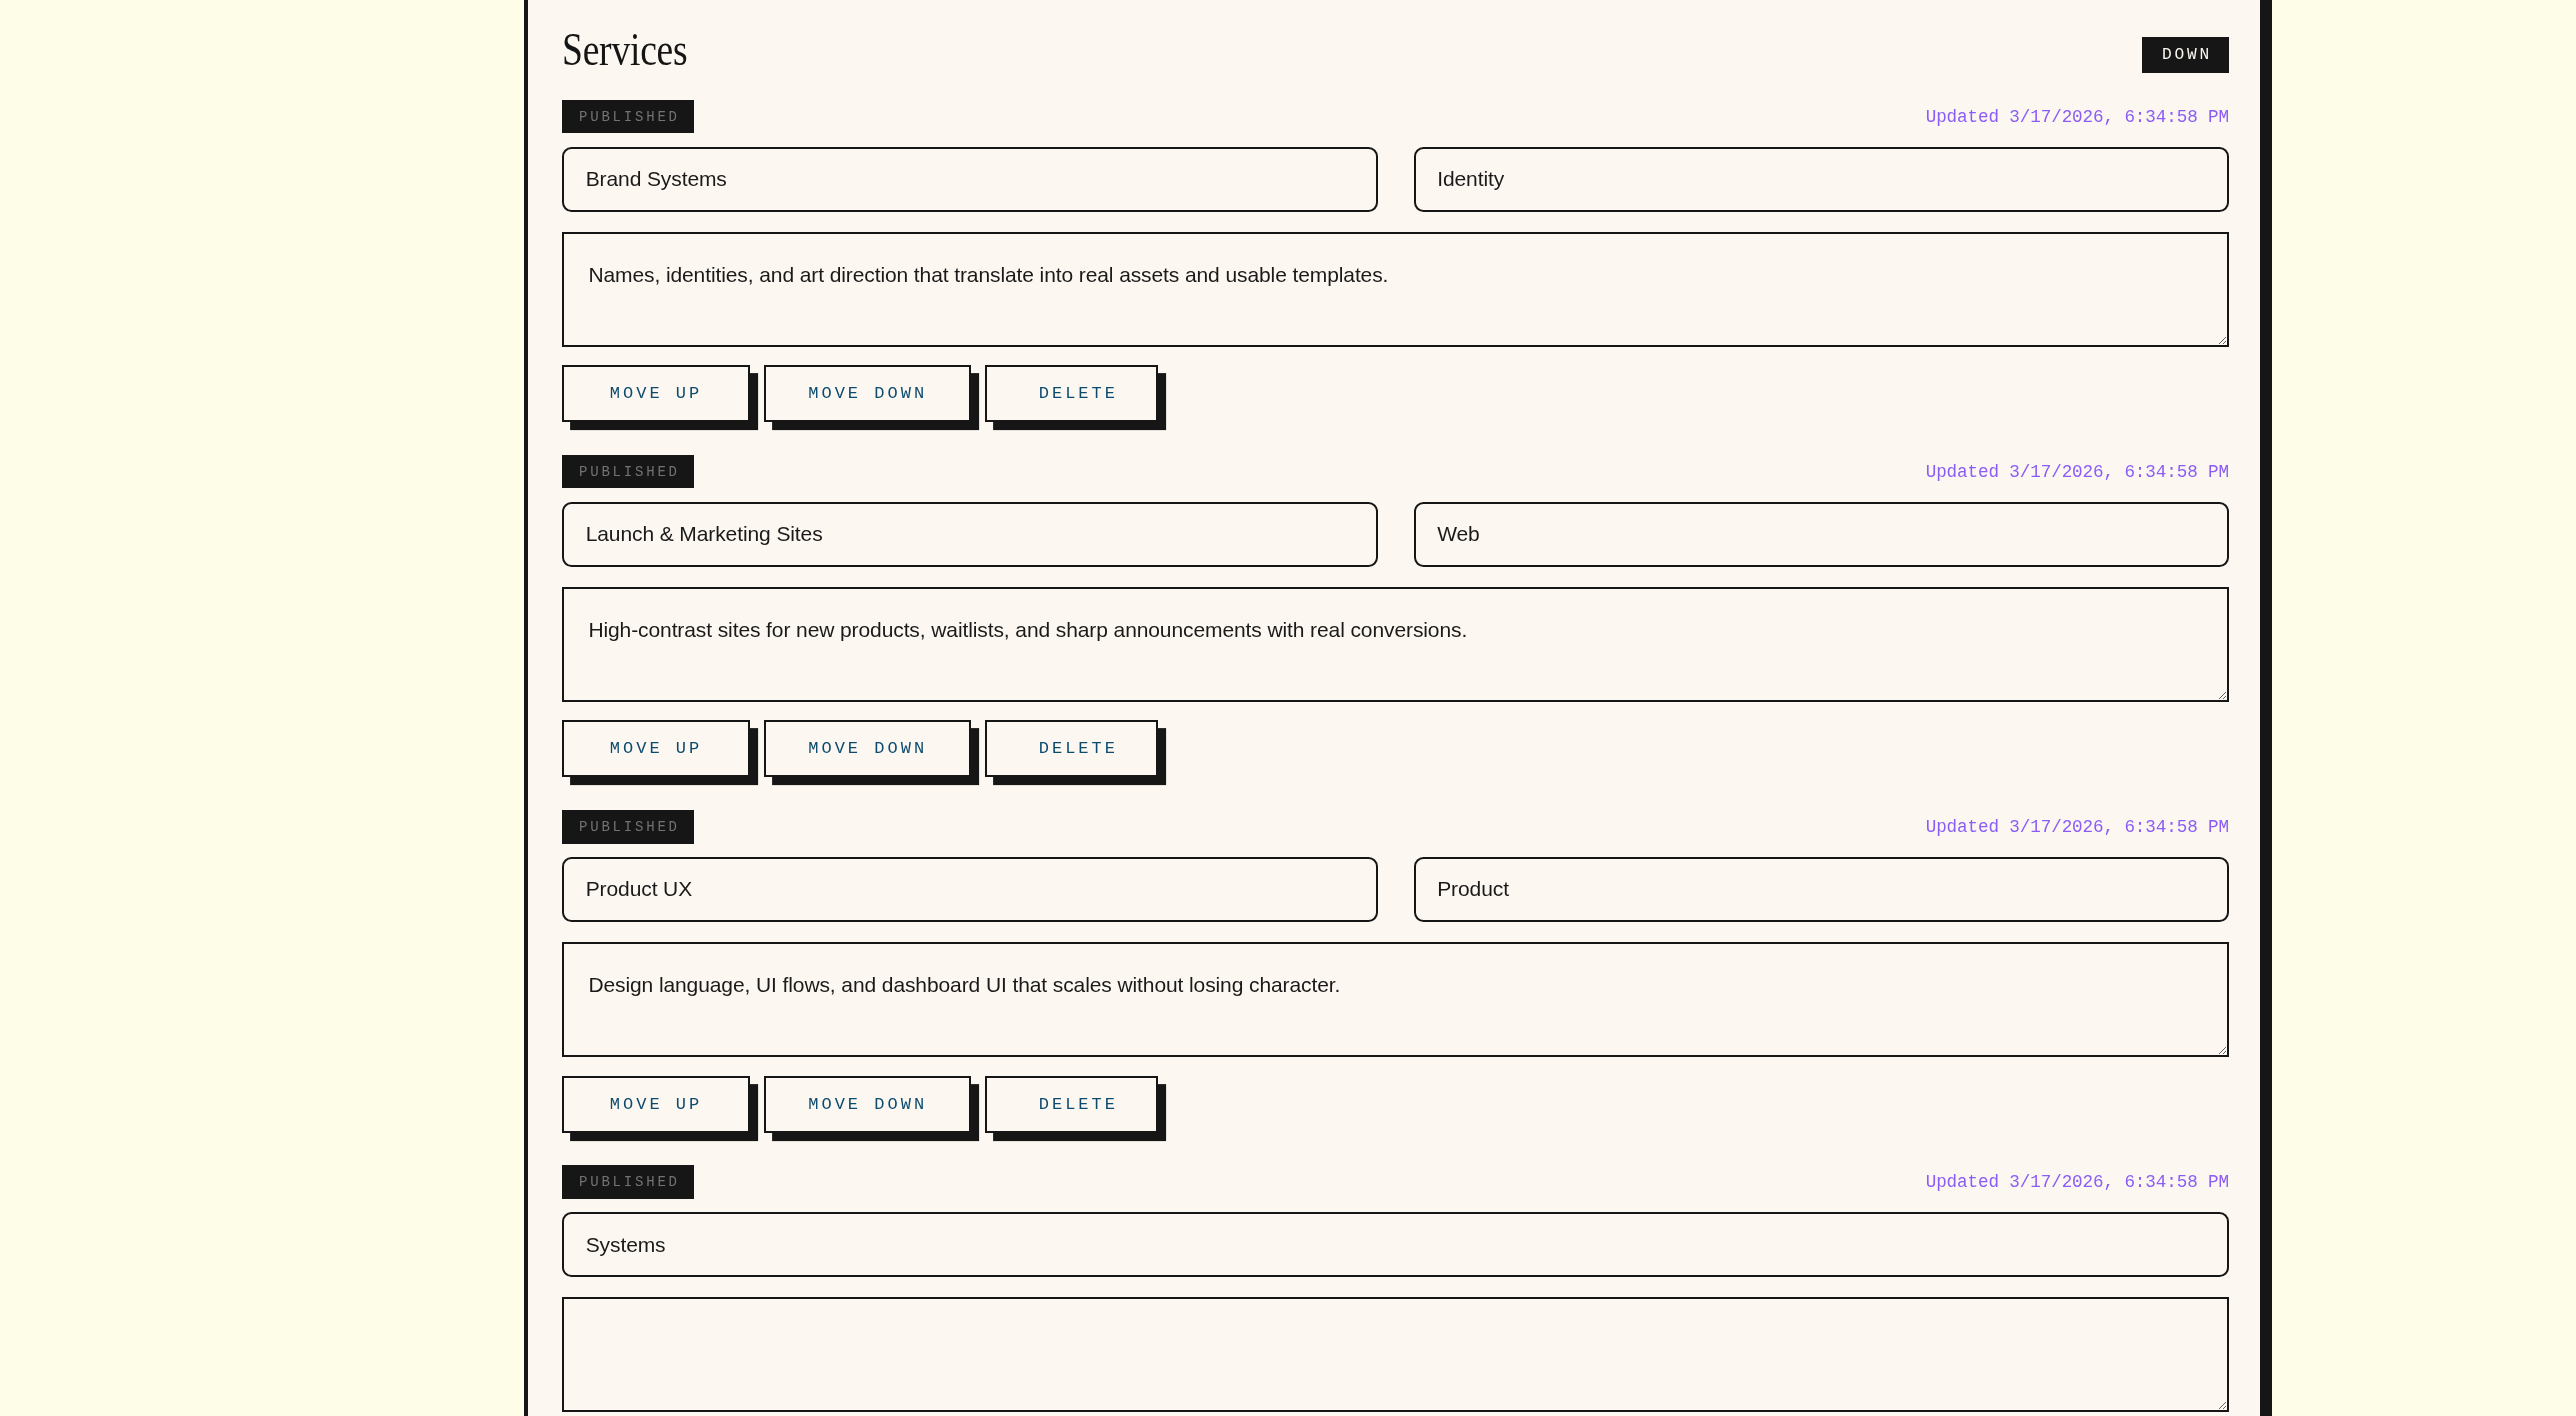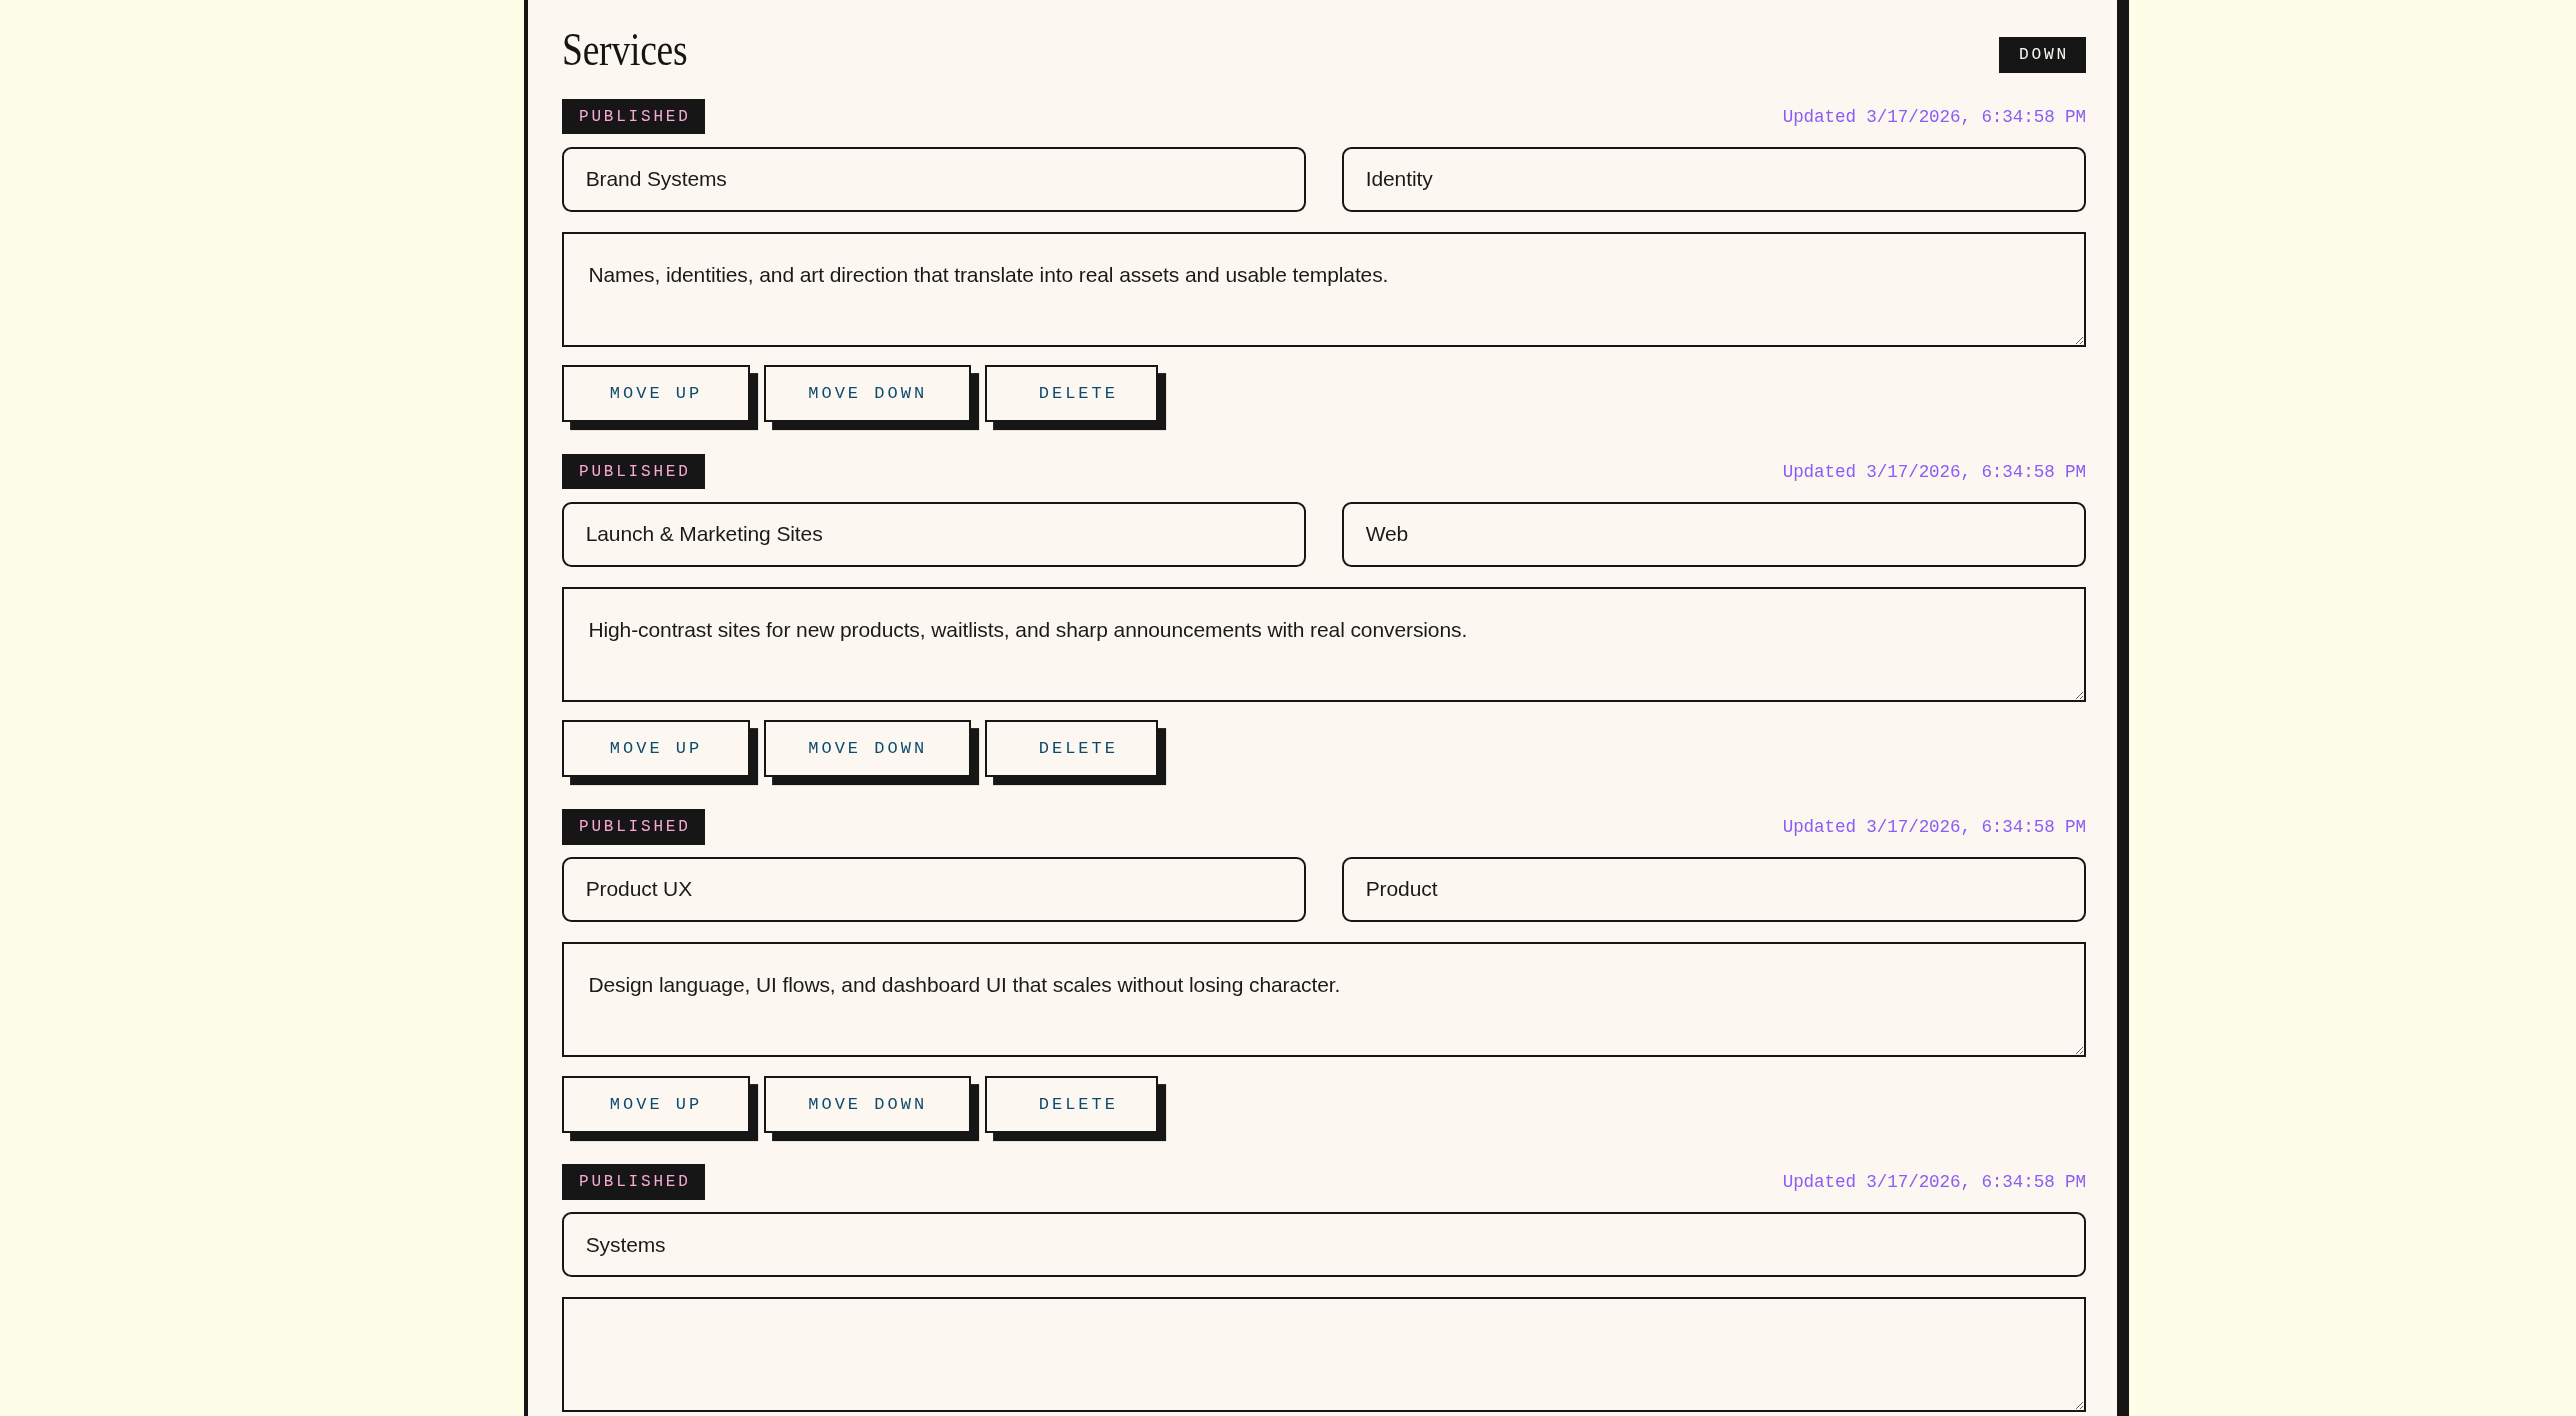--- a/index.html
+++ b/index.html
@@ -23,21 +23,21 @@
     width: 2576px;
     height: 1416px;
     background: #FDFDE8;
   }
 
   
   .panel {
     position: absolute;
     left: 524px;
     top: 0;
-    width: 1605px;
+    width: 1748px;
     height: 1416px;
     background: #FCF8F1;
     border-left: 4.7px solid #161616;
     border-right: 12.2px solid #161616;
     overflow: hidden;
   }
 
   .panel-inner {
     padding: 0 31px 0 34px;
     height: 100%;
@@ -84,23 +84,23 @@
   .card-meta {
     display: flex;
     align-items: center;
     justify-content: space-between;
     height: 47px;
     margin-bottom: 6.8px;
   }
 
   .status-badge {
     background: #161616;
-    color: #f9a8d4;
+    color: #737373;
     font-family: "Liberation Mono", "DejaVu Sans Mono", monospace;
-    font-size: 16px;
+    font-size: 14px;
     letter-spacing: 2.8px;
     padding: 10.2px 14.2px 9.5px 17px;
     line-height: 1;
     display: inline-block;
     white-space: nowrap;
   }
 
   .updated-text {
     font-family: Liberation Mono, monospace;
     font-size: 17.6px;

